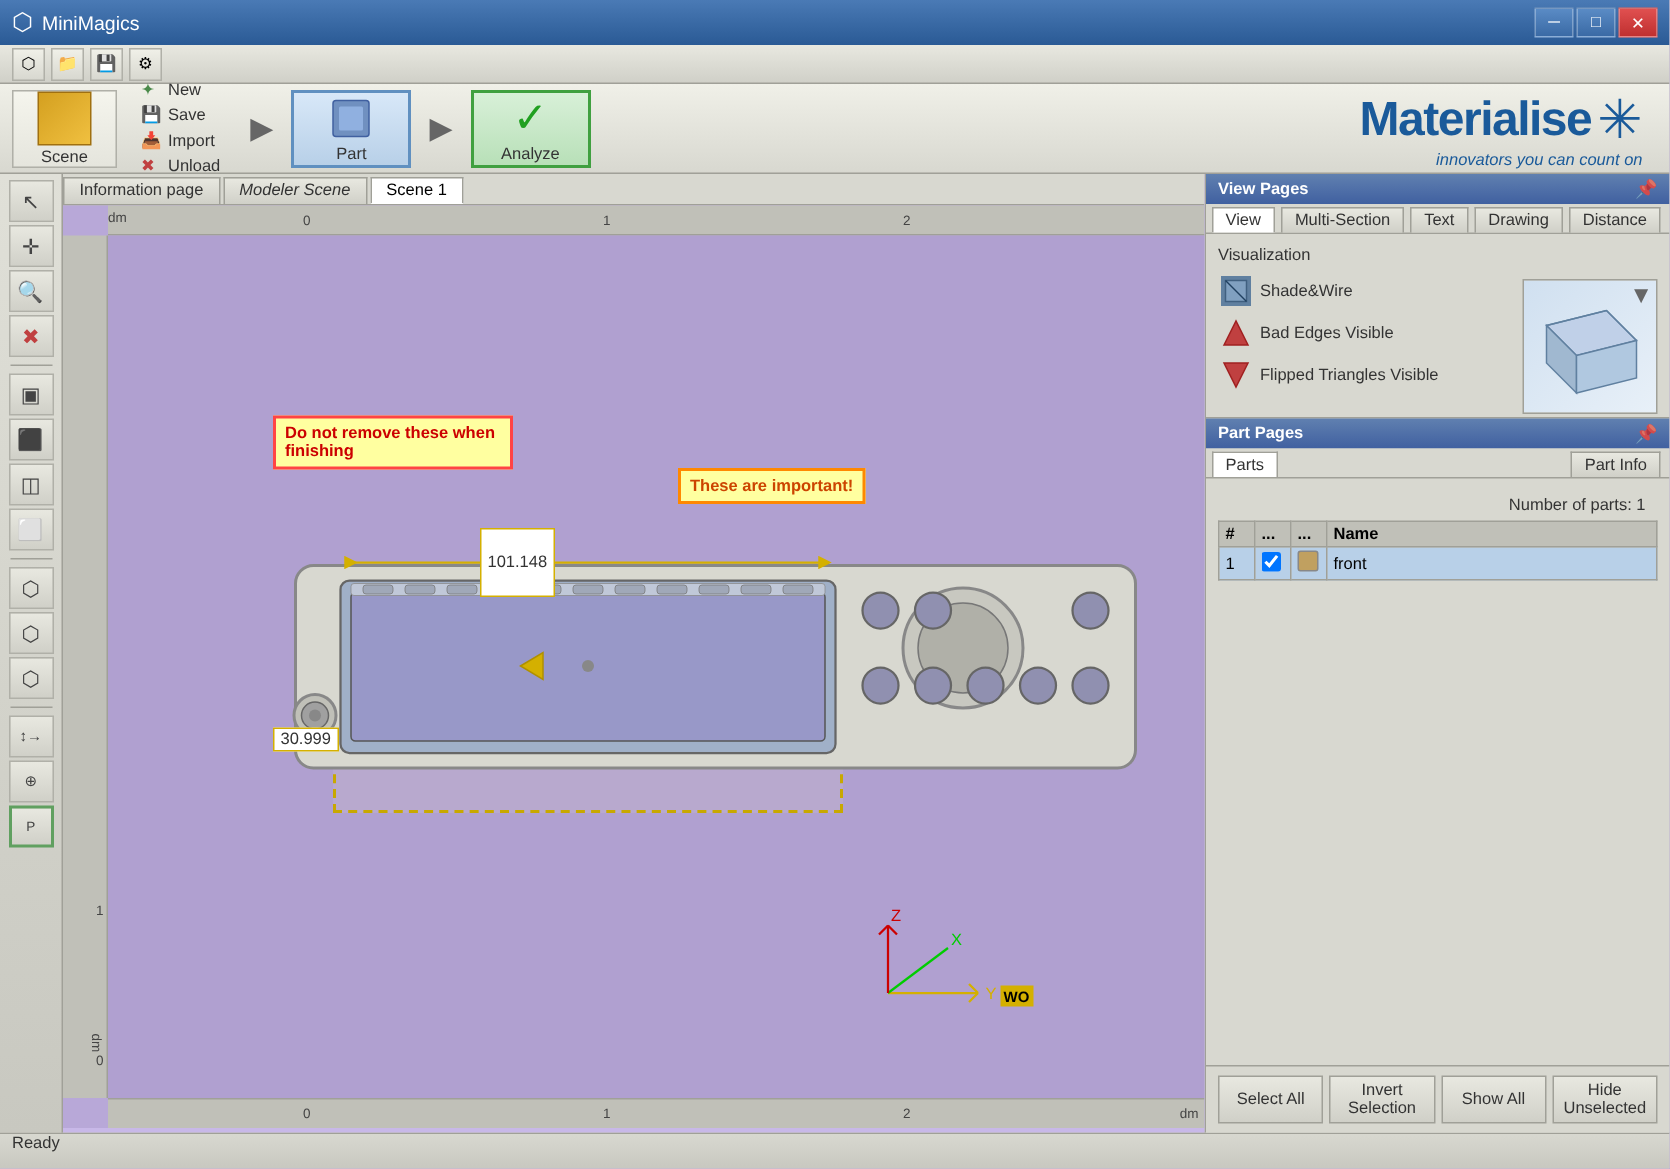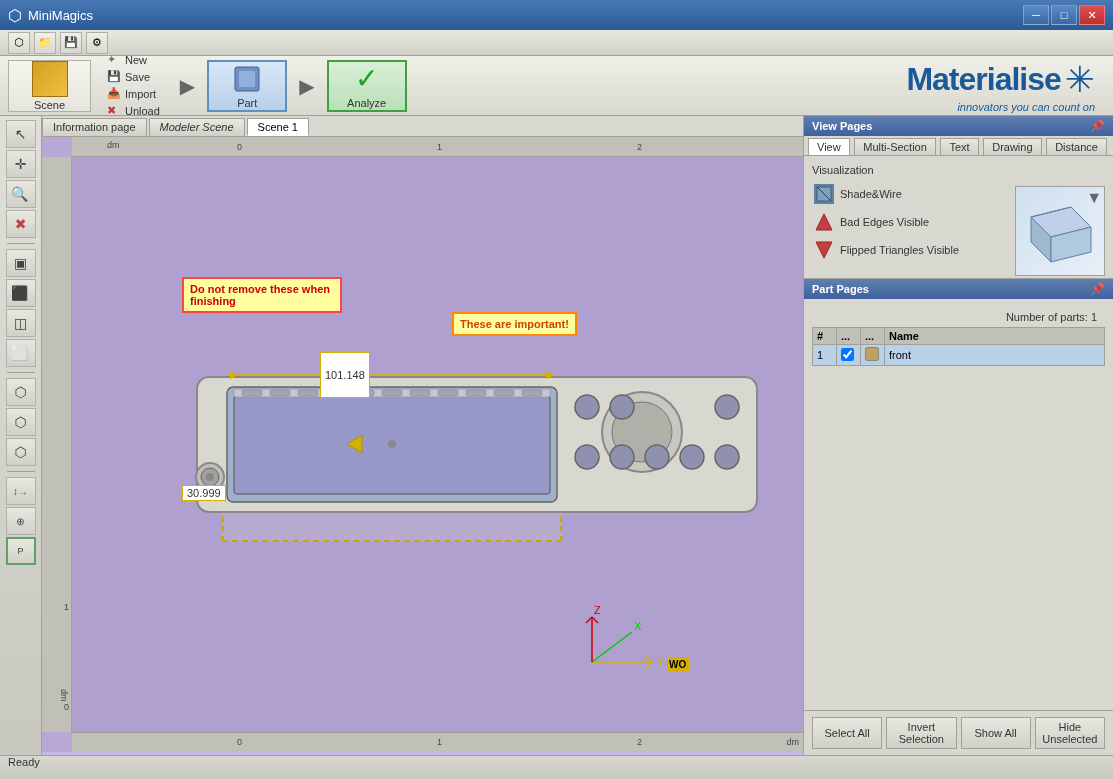--- a/index.html
+++ b/index.html
@@ -29,21 +29,21 @@
     #quickbar {
       height: 26px; background: linear-gradient(to bottom, #e8e8e0, #d0d0c8);
       border-bottom: 1px solid #a0a098; display: flex; align-items: center; padding: 0 8px; gap: 4px;
     }
     .quickbar-btn {
       width: 22px; height: 22px; border: 1px solid #b0b0a8; background: linear-gradient(to bottom, #f0f0e8, #d8d8d0);
       cursor: pointer; display: flex; align-items: center; justify-content: center; font-size: 11px;
     }
 
     .scene-icon {
-      width: 83px; height: 52px; display: flex; flex-direction: column; align-items: center; justify-content: center;
+      width: 70px; height: 52px; display: flex; flex-direction: column; align-items: center; justify-content: center;
       border: 1px solid #b0b0a8; background: linear-gradient(to bottom, #f5f5ed, #e5e5dd);
       cursor: pointer;
     }
     .scene-icon-img {
       width: 36px; height: 36px; background: linear-gradient(135deg, #d4a020, #f0c040);
       border: 1px solid #a07010;
     }
     .scene-label { font-size: 11px; margin-top: 2px; color: #333; }
 
     .workflow-btn {
@@ -117,21 +117,21 @@
       display: flex; align-items: center;
     }
     #ruler-left {
       position: absolute; top: 20px; left: 0; width: 30px; bottom: 20px;
       background: #c0c0b8; border-right: 1px solid #a0a098;
     }
     #ruler-bottom {
       position: absolute; bottom: 0; left: 30px; right: 0; height: 20px;
       background: #c0c0b8; border-top: 1px solid #a0a098;
     }
-    .ruler-tick { font-size: 9px; color: #444; position: absolute; padding-left: 35px; }
+    .ruler-tick { font-size: 9px; color: #444; position: absolute; }
 
     
     #scene-canvas {
       position: absolute; top: 20px; left: 30px; right: 0; bottom: 20px;
       background: #b0a0d0;
       overflow: hidden;
     }
 
     
     #device-container {
@@ -537,20 +537,24 @@
           <div style="position:absolute; right:2px; top:2px; font-size:16px; color:#666; cursor:pointer;">▼</div>
         </div>
       </div>
     </div>
 
     <div id="part-pages">
       <div class="panel-header">
         <span>Part Pages</span>
         <span class="panel-pin">📌</span>
       </div>
+      <div class="panel-tabs">
+        <div class="panel-tab active">Parts</div>
+        <div class="panel-tab">Part Info</div>
+      </div>
       <div class="panel-content">
         <div class="number-parts">Number of parts: 1</div>
 
         <table class="parts-table">
           <thead>
             <tr>
               <th style="width:24px;">#</th>
               <th style="width:24px;">...</th>
               <th style="width:24px;">...</th>
               <th>Name</th>

